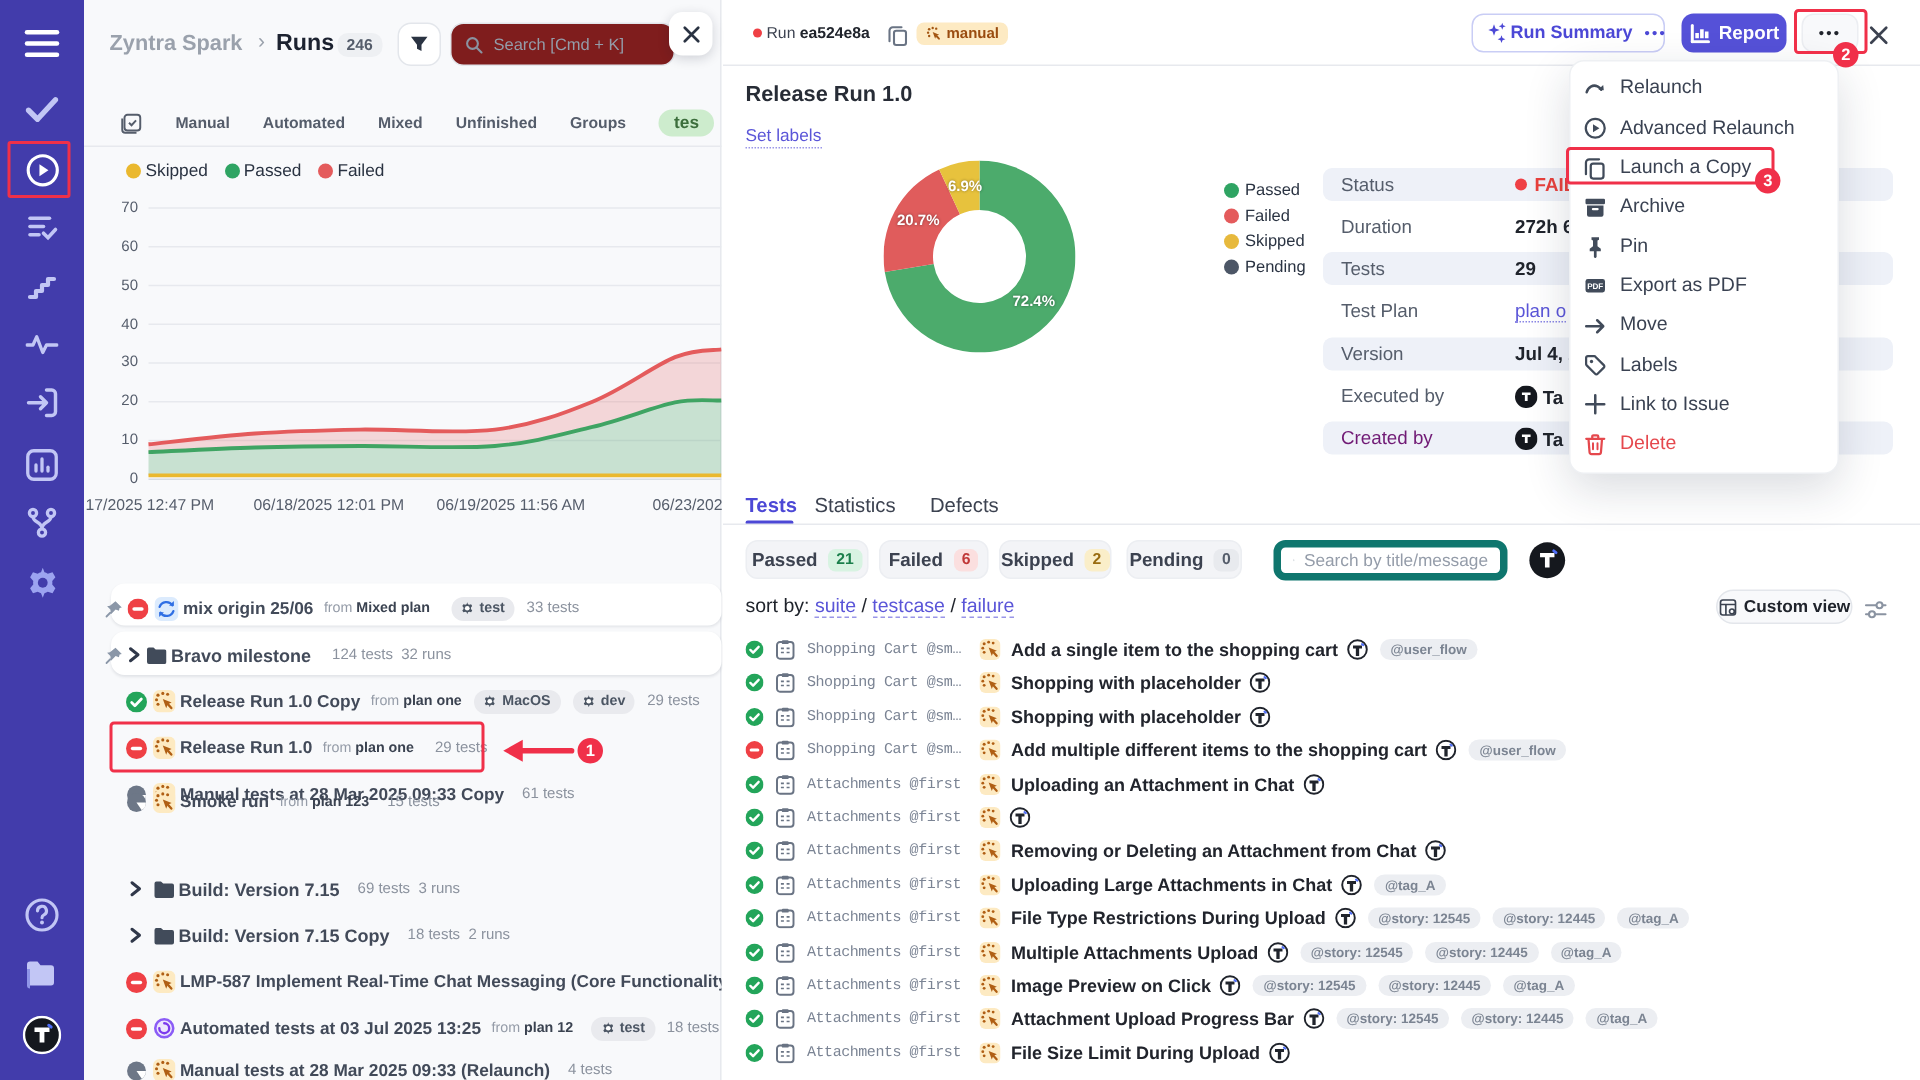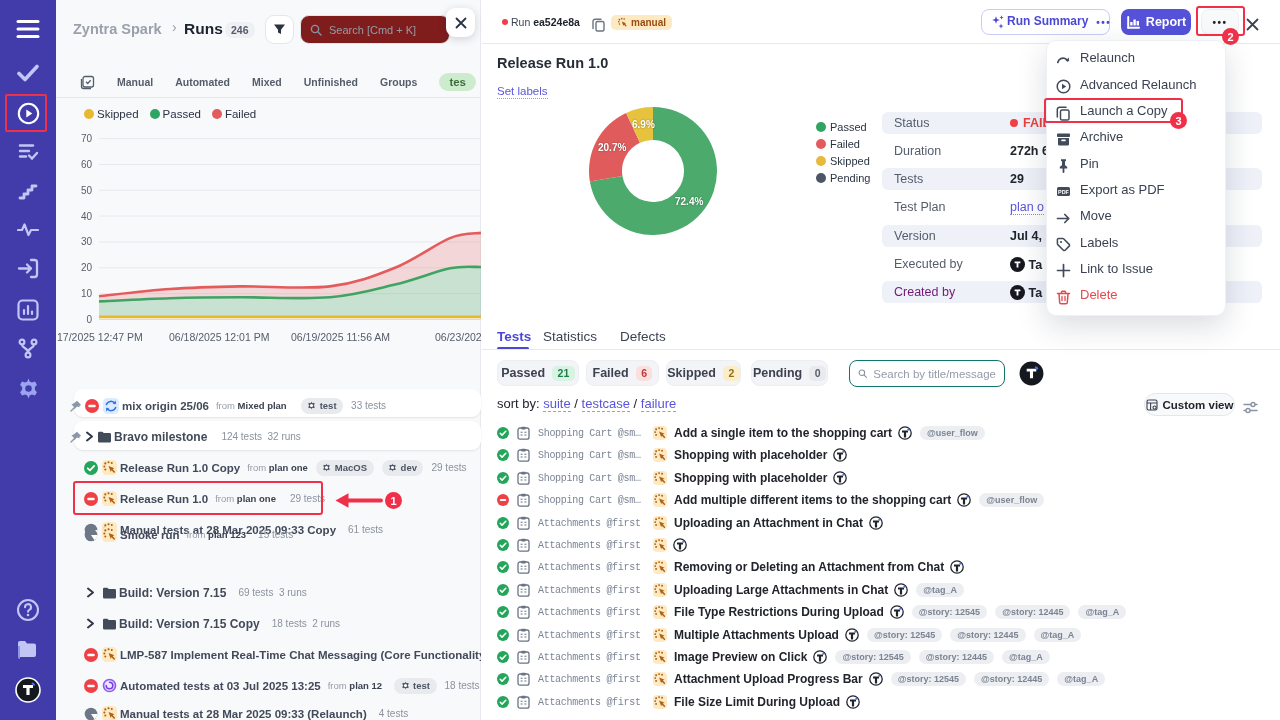--- a/index.html
+++ b/index.html
@@ -568,21 +568,21 @@
       <span style="background:#fbdfdf;color:#c03838;font-size:10.5px;font-weight:700;border-radius:5px;padding:1.5px 5.5px">6</span>
     </div>
     <div class="abs" style="left:184px;top:360px;width:75px;height:26px;background:#f3f4f7;border:1px solid #eceef2;border-radius:8px;display:flex;align-items:center;justify-content:center;gap:7px">
       <span style="font-size:12.5px;font-weight:700;color:#3c4250">Skipped</span>
       <span style="background:#faeec9;color:#996c12;font-size:10.5px;font-weight:700;border-radius:5px;padding:1.5px 5.5px">2</span>
     </div>
     <div class="abs" style="left:269px;top:360px;width:77px;height:26px;background:#f3f4f7;border:1px solid #eceef2;border-radius:8px;display:flex;align-items:center;justify-content:center;gap:7px">
       <span style="font-size:12.5px;font-weight:700;color:#3c4250">Pending</span>
       <span style="background:#e8eaee;color:#555d6b;font-size:10.5px;font-weight:700;border-radius:5px;padding:1.5px 5.5px">0</span>
     </div>
-    <div class="abs" style="left:367px;top:360px;width:156px;height:27px;background:#fff;border:1px solid #0f766e;border-radius:8px;display:flex;align-items:center;padding:0 8px;gap:6px;overflow:hidden">
+    <div class="abs" style="left:367px;top:360px;width:156px;height:27px;background:#fff;border:5px solid #0f766e;border-radius:8px;display:flex;align-items:center;padding:0 8px;gap:6px;overflow:hidden">
 <svg width="11" height="11" viewBox="0 0 12 12">
         <circle cx="5" cy="5" r="3.6" fill="none" stroke="#8a93a1" stroke-width="1.4"></circle>
         <path d="M8 8l3 3" stroke="#8a93a1" stroke-width="1.4" stroke-linecap="round"></path>
       </svg>
 <span style="font-size:11.5px;color:#949ca9;white-space:nowrap">Search by title/message</span>
     </div>
     <div class="abs" style="left:537px;top:361px"><svg width="25" height="25" viewBox="0 0 26 26">
         <circle cx="13" cy="13" r="12.4" fill="#15181e"></circle>
         <path d="M8 8h10v3h-3.4v7h-3.2v-7H8Z" fill="#fff"></path>
         <path d="M17.5 6.5l1.6 1.2" stroke="#4f6ef7" stroke-width="2" stroke-linecap="round"></path>

